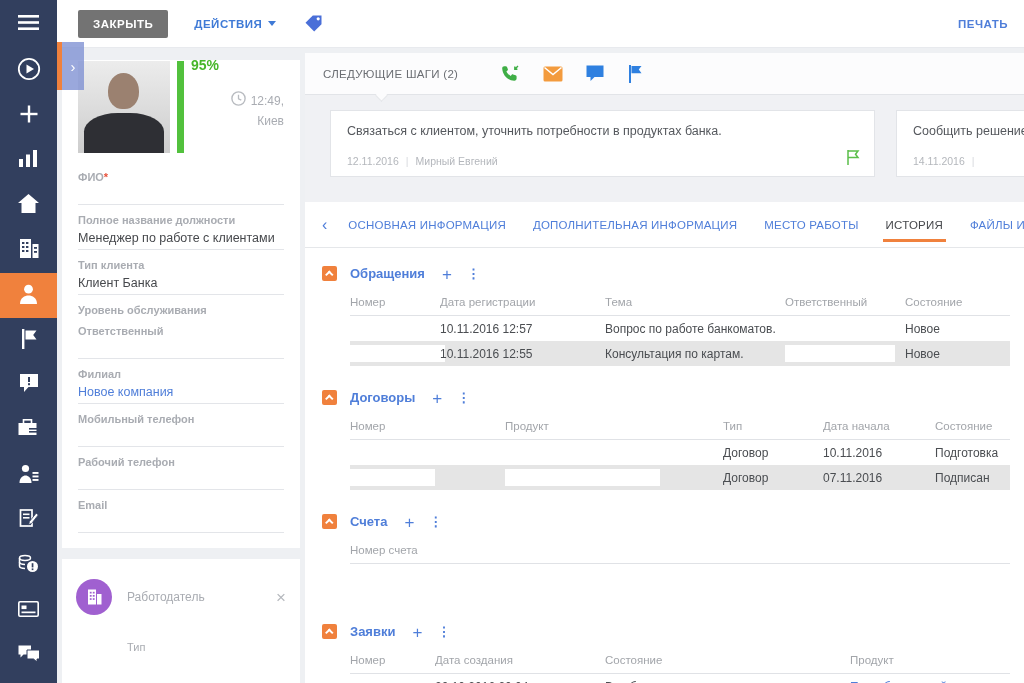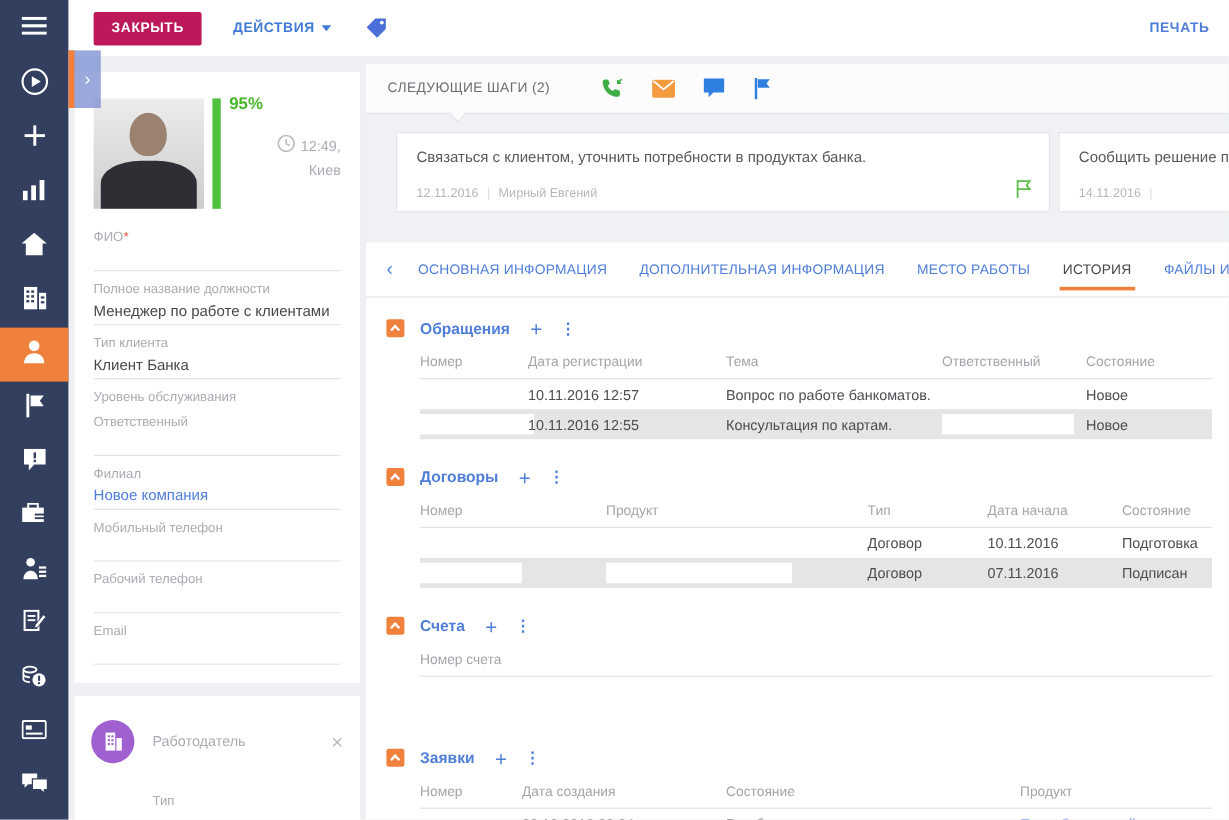--- a/index.html
+++ b/index.html
@@ -12,51 +12,51 @@
   
   .sidebar { position:absolute; left:0; top:0; width:57px; height:683px; background:#323f5e; z-index:5;
              display:flex; flex-direction:column; align-items:center; }
   .sb-item { width:57px; height:45px; flex:none; display:flex; align-items:center; justify-content:center; cursor:pointer; }
   .sb-item.menu { height:48px; }
   .sb-item.active { background:#f0813d; }
 
   
   .topbar { position:absolute; left:57px; right:0; top:0; height:48px; background:#fff;
             border-bottom:1px solid #e8eaee; display:flex; align-items:center; padding-left:21px; z-index:2; }
-  .btn-close { background:#be185d; color:#fff; font-size:11.5px; font-weight:bold; letter-spacing:.5px;
+  .btn-close { background:#737373; color:#fff; font-size:11.5px; font-weight:bold; letter-spacing:.5px;
                padding:8px 15px; border:none; border-radius:2px; cursor:pointer; font-family:inherit; }
   .actions { margin-left:26px; color:#3f7ad6; font-size:11.5px; font-weight:bold; letter-spacing:.5px;
              display:flex; align-items:center; gap:6px; cursor:pointer; }
   .caret { width:0; height:0; border-left:4px solid transparent; border-right:4px solid transparent;
            border-top:5px solid #3f7ad6; }
   .tag-btn { margin-left:28px; cursor:pointer; display:flex; }
   .print { margin-left:auto; margin-right:16px; color:#4f7ed9; font-size:11.5px; font-weight:bold;
            letter-spacing:.5px; cursor:pointer; }
 
   
   .collapse-toggle { position:absolute; left:57px; top:42px; width:27px; height:48px;
                      background:rgba(126,144,210,.78); border-left:5px solid #f0813d; z-index:6;
                      display:flex; align-items:center; justify-content:center; color:#fff; font-size:15px; cursor:pointer; }
 
   
   .left-col { position:absolute; left:62px; top:60px; width:238px; bottom:0; display:flex; flex-direction:column; }
-  .profile-card { background:#fff; padding:22px 16px 6px; }
+  .profile-card { background:#fff; padding:1px 16px 6px; }
   .photo-row { position:relative; height:92px; margin-bottom:18px; }
   .photo { position:absolute; left:0; top:0; width:92px; height:92px; background:linear-gradient(#ececec,#cdcdcd); overflow:hidden; }
   .photo::before { content:""; position:absolute; left:30px; top:12px; width:31px; height:36px;
                    border-radius:50% 50% 46% 46%; background:#9b8170; }
   .photo::after  { content:""; position:absolute; left:6px; top:52px; width:80px; height:44px;
                    border-radius:42% 42% 0 0; background:#2e2f34; }
   .pbar { position:absolute; left:99px; top:0; width:7px; height:92px; background:#52c13d; }
   .pct  { position:absolute; left:113px; top:-4px; color:#47b629; font-size:14px; font-weight:bold; }
   .time-block { position:absolute; right:0; top:30px; text-align:right; color:#a9acb2; font-size:12px; line-height:19px; }
   .time-line { display:flex; align-items:center; justify-content:flex-end; gap:5px; }
 
   .field { margin-bottom:9px; }
-  .flabel { color:#a9acb2; font-size:11px; margin-bottom:5px; }
+  .flabel { color:#a9acb2; font-size:11px; margin-bottom:5px;font-weight:bold; }
   .req { color:#e8503a; }
   .fvalue { font-size:12.5px; color:#46484c; border-bottom:1px solid #e3e5e9; min-height:17px; padding-bottom:4px; }
   .fvalue.link { color:#4f7ed9; cursor:pointer; }
 
   .employer-card { background:#fff; margin-top:11px; flex:1; padding:20px 14px 0; position:relative; }
   .emp-head { display:flex; align-items:center; }
   .emp-icon { width:36px; height:36px; border-radius:50%; background:#a060d0; flex:none;
               display:flex; align-items:center; justify-content:center; }
   .emp-title { margin-left:15px; color:#a9acb2; font-size:12px; }
   .emp-close { margin-left:auto; color:#b6b9be; font-size:17px; line-height:1; cursor:pointer; }
@@ -65,21 +65,21 @@
   
   .main { position:absolute; left:305px; top:53px; right:0; bottom:0; background:#f0f1f4; overflow:hidden; }
   .ns-bar { height:42px; background:#fcfcfd; border-bottom:1px solid #e2e4e8; display:flex; align-items:center;
             padding-left:18px; position:relative; }
   .ns-title { color:#6b6e73; font-size:11.5px; letter-spacing:.3px; }
   .notch { position:absolute; left:72px; top:38px; width:9px; height:9px; background:#fcfcfd;
            border-right:1px solid #e2e4e8; border-bottom:1px solid #e2e4e8; transform:rotate(45deg); }
   .ns-icons { display:flex; gap:23px; margin-left:42px; align-items:center; }
   .ns-icons > span { display:flex; cursor:pointer; }
 
-  .ns-cards { display:flex; gap:7px; padding:15px 0 25px 25px; }
+  .ns-cards { display:flex; gap:21px; padding:15px 0 25px 25px; }
   .ns-card { background:#fff; border:1px solid #e2e4e8; width:545px; padding:13px 16px 9px; position:relative; flex:none; }
   .ns-card.second { width:430px; }
   .ns-text { font-size:12.5px; color:#55585d; }
   .ns-foot { margin-top:17px; font-size:10.5px; color:#b4b7bc; display:flex; align-items:center; gap:7px; }
   .vdiv { color:#d8dade; }
   .card-flag { position:absolute; right:14px; bottom:10px; display:flex; }
 
   .detail { background:#fff; min-height:440px; }
   .tabs { height:46px; border-bottom:1px solid #e5e7ea; display:flex; align-items:center; padding-left:17px; gap:27px; }
   .tab-back { color:#4f7ed9; font-size:16px; line-height:1; cursor:pointer; margin-right:-6px; }

